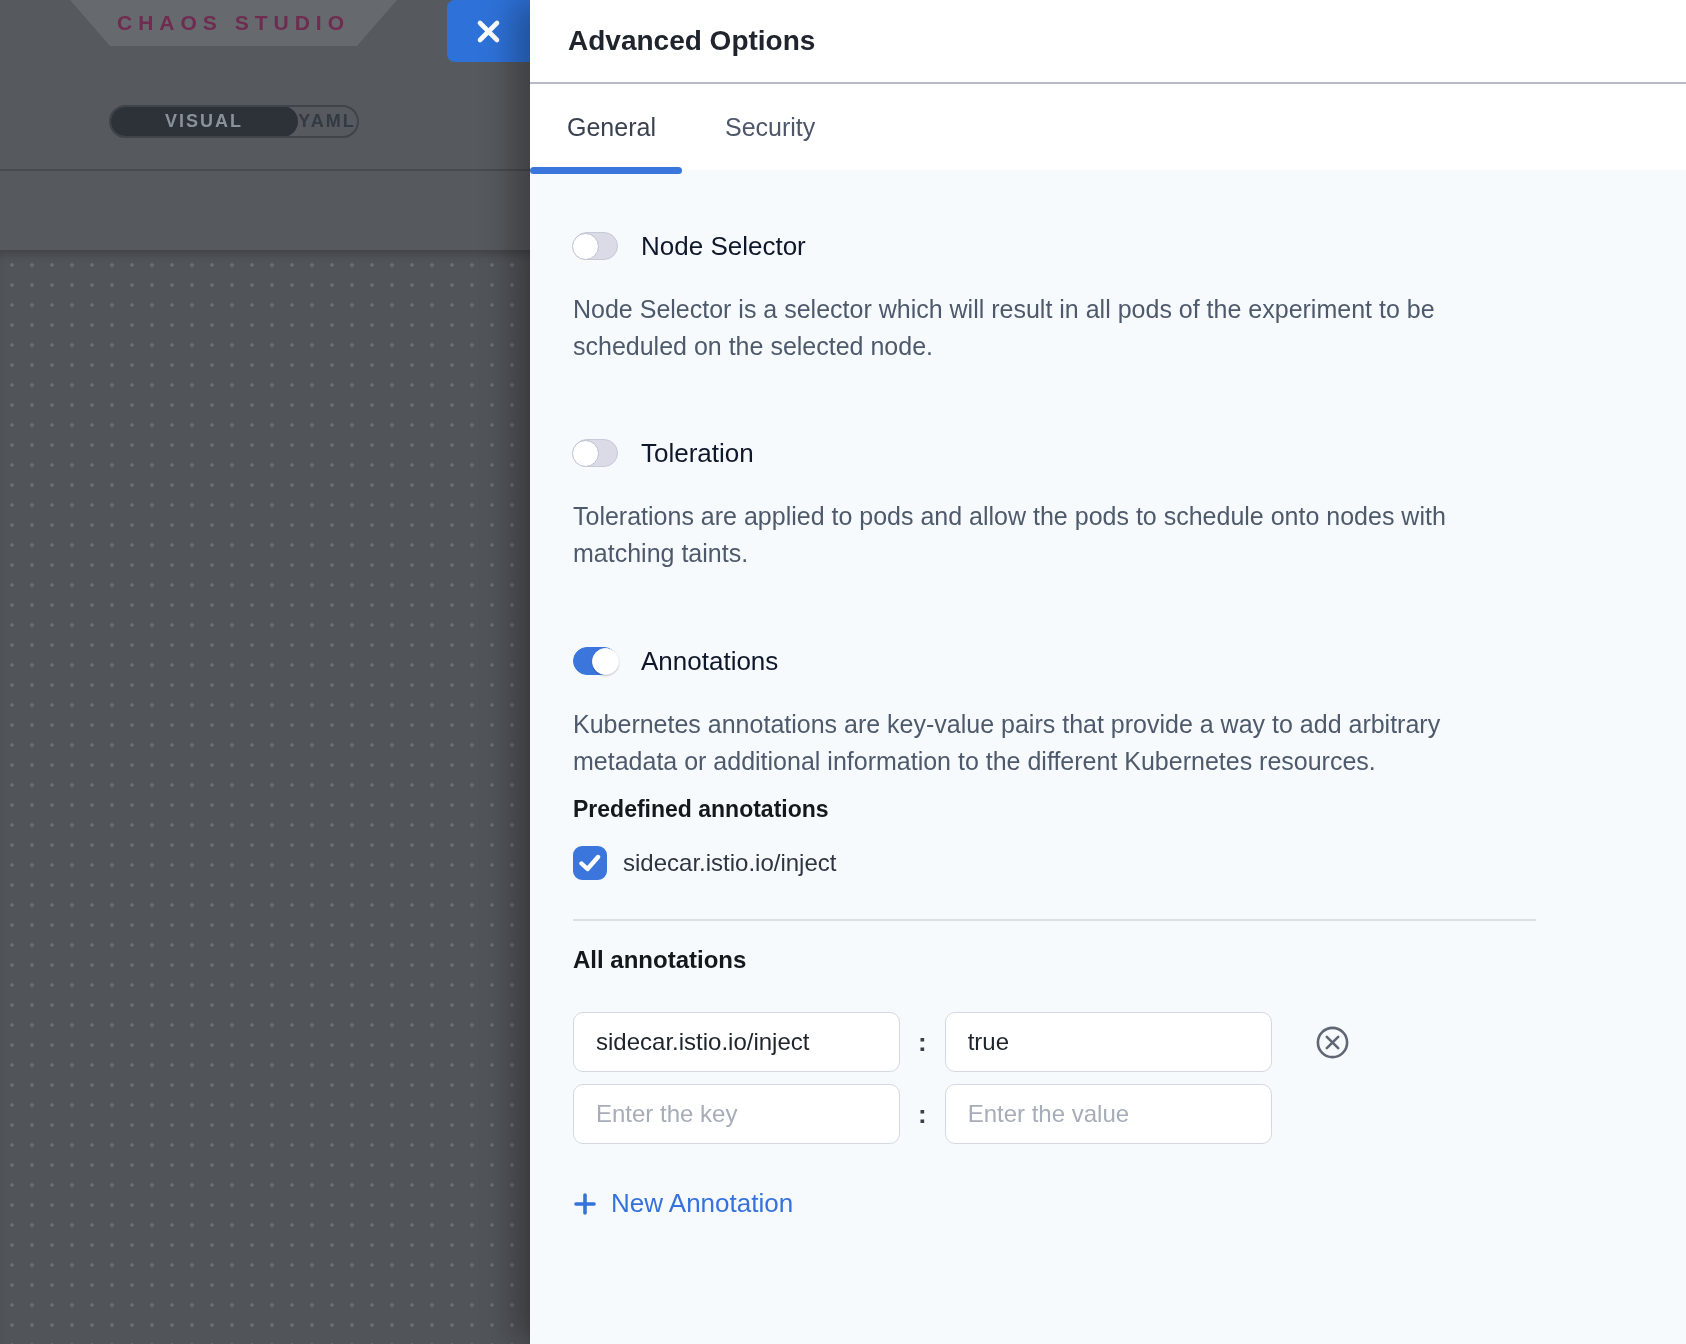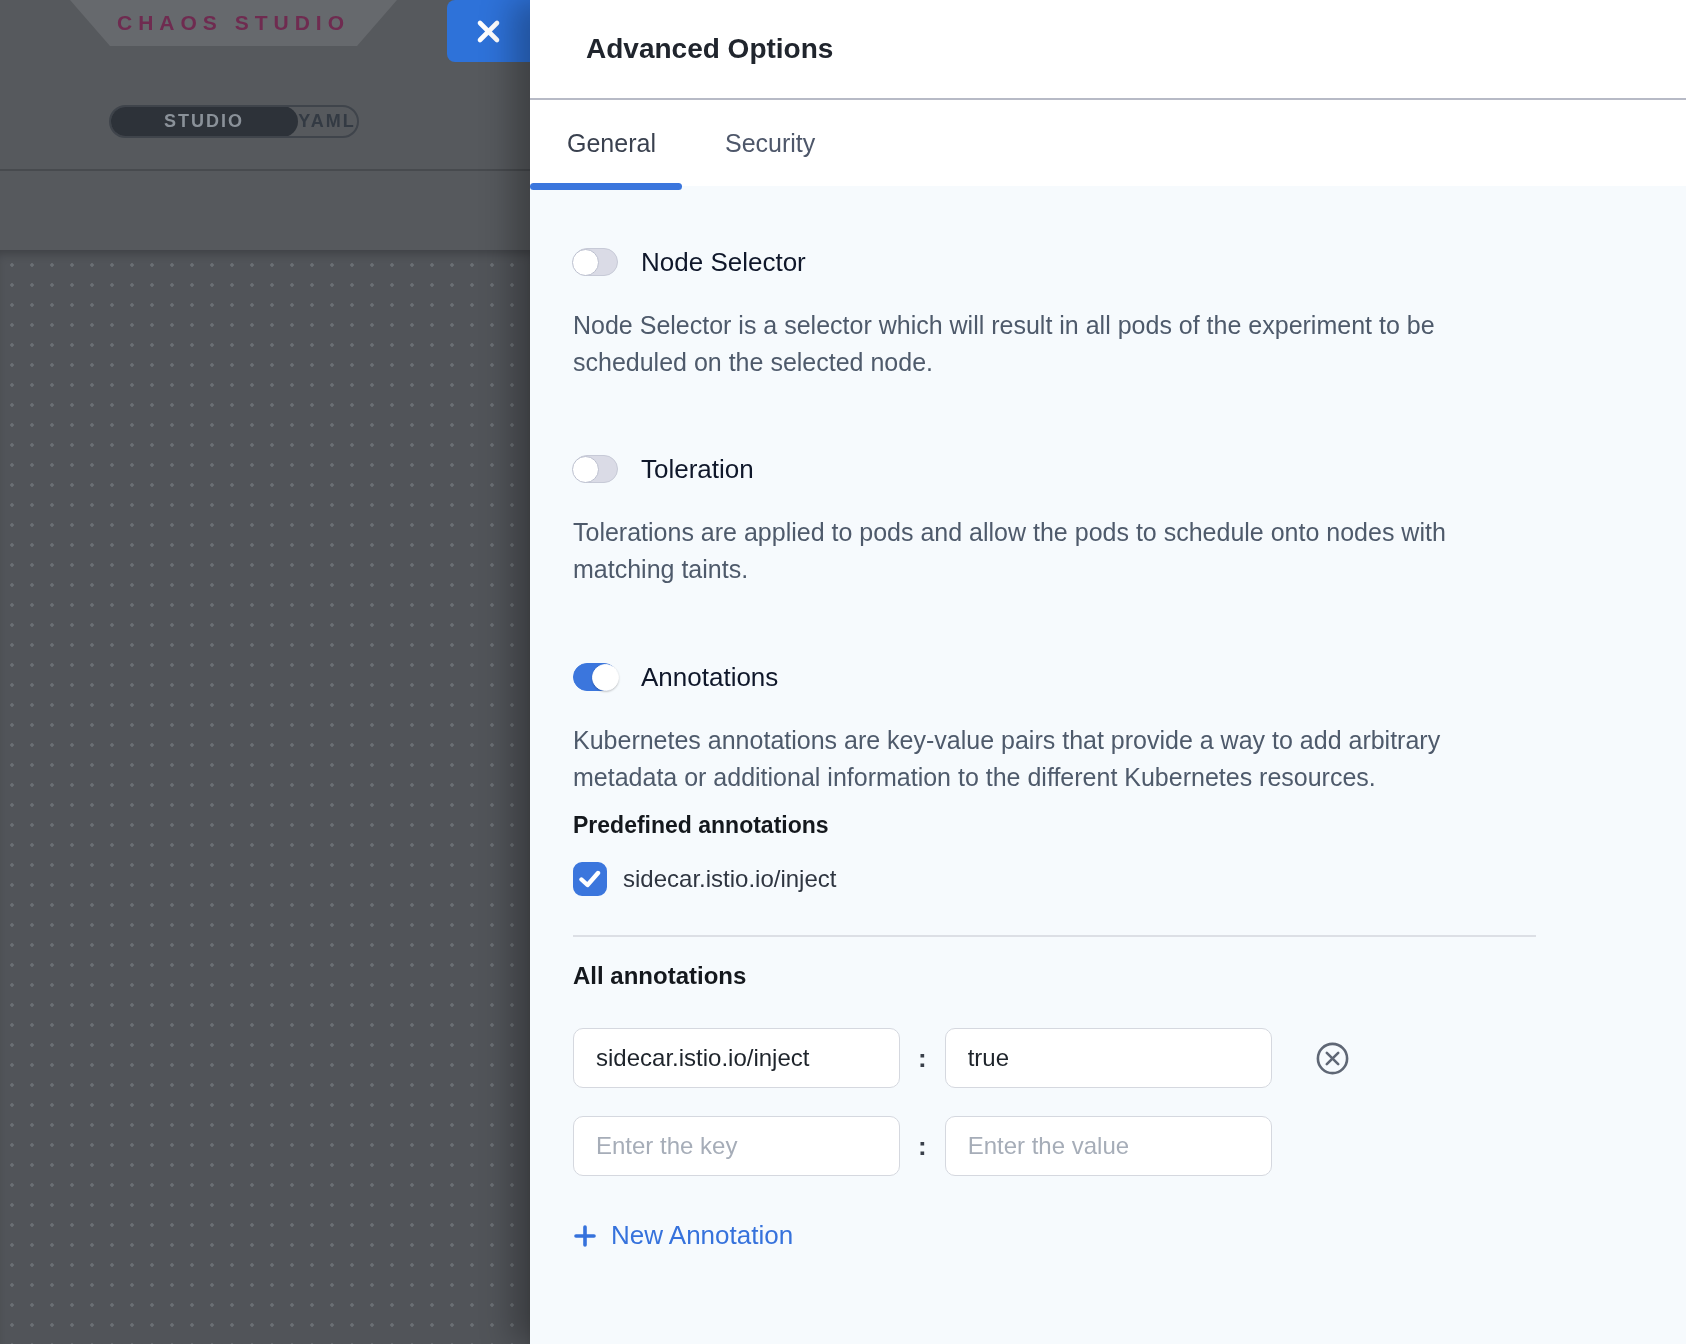--- a/index.html
+++ b/index.html
@@ -25,22 +25,22 @@
             background-size:20px 20px;background-position:2px 5px;
             box-shadow:inset 0 8px 10px -4px rgba(0,0,0,.22);}
 
   
   .close-btn{position:absolute;left:447px;top:0;width:83px;height:62px;background:#2e72d9;border:none;
              border-radius:8px 0 0 8px;display:flex;align-items:center;justify-content:center;cursor:pointer;}
 
   
   .panel{position:absolute;left:530px;top:0;width:1156px;height:1344px;background:#f6fafd;
          box-shadow:-18px 0 30px rgba(0,0,0,.28);}
-  .panel-header{background:#fff;height:100px;border-bottom:2px solid #b7bac6;display:flex;align-items:center;
-                padding-left:56px;}
+  .panel-header{background:#fff;height:84px;border-bottom:2px solid #b7bac6;display:flex;align-items:center;
+                padding-left:38px;}
   .panel-title{font-size:28px;font-weight:600;color:#20252d;margin:0;}
   .tabs{position:relative;background:#fff;height:86px;display:flex;align-items:center;padding-left:37px;gap:69px;}
   .tab{font-size:25px;color:#4e576a;cursor:pointer;}
   .tab.on{color:#3a414f;font-weight:500;}
   .tab-underline{position:absolute;left:0;bottom:-4px;width:152px;height:7px;background:#3b76dd;border-radius:4px;}
 
   .content{padding:59px 150px 40px 43px;}
 
   .toggle-row{display:flex;align-items:center;gap:23px;height:34px;}
   .switch{position:relative;width:45px;height:28px;border-radius:15px;background:#dadbe6;
@@ -59,41 +59,41 @@
             display:flex;align-items:center;justify-content:center;flex:none;}
   .checkbox.on{background:#3b76dd;border-color:#3b76dd;}
   .checkbox svg{opacity:0;}
   .checkbox.on svg{opacity:1;}
   .checkbox-label{font-size:24px;color:#2e3540;}
   .divider{margin-top:39px;height:2px;background:#dcdfe5;}
   .all-heading{margin-top:25px;font-size:24px;font-weight:700;color:#14181d;}
 
   .annot-row{display:flex;align-items:center;}
   .annot-row.first{margin-top:38px;}
-  .annot-row.second{margin-top:28px;}
+  .annot-row.second{margin-top:12px;}
   .annot-input{width:327px;height:60px;border:1.5px solid #d5d8df;border-radius:10px;background:#fff;
                font-size:24px;color:#1e242b;padding:0 22px;outline:none;}
   .annot-input::placeholder{color:#a6adb8;}
   .colon{margin:0 18px;font-size:26px;font-weight:600;color:#39404a;}
   .remove-btn{margin-left:42px;background:none;border:none;padding:0;cursor:pointer;display:flex;align-items:center;}
   .add-btn{margin-top:44px;background:none;border:none;padding:0;display:flex;align-items:center;gap:14px;cursor:pointer;}
   .add-label{font-size:26px;color:#3672dc;}
 </style>
 </head>
 <body>
 
 <div class="stage">
 
   <div class="canvas">
     <div class="toolbar-band">
       <div class="banner">
         <span>CHAOS STUDIO</span>
       </div>
       <div class="segmented">
-        <button class="seg seg-visual">STUDIO</button>
+        <button class="seg seg-visual">VISUAL</button>
         <button class="seg seg-yaml">YAML</button>
       </div>
       <div class="toolbar-line"></div>
     </div>
     <div class="dot-grid"></div>
   </div>
 
   <button class="close-btn">
     <span style="display:flex;">
       <svg width="27" height="27" viewBox="0 0 27 27">

